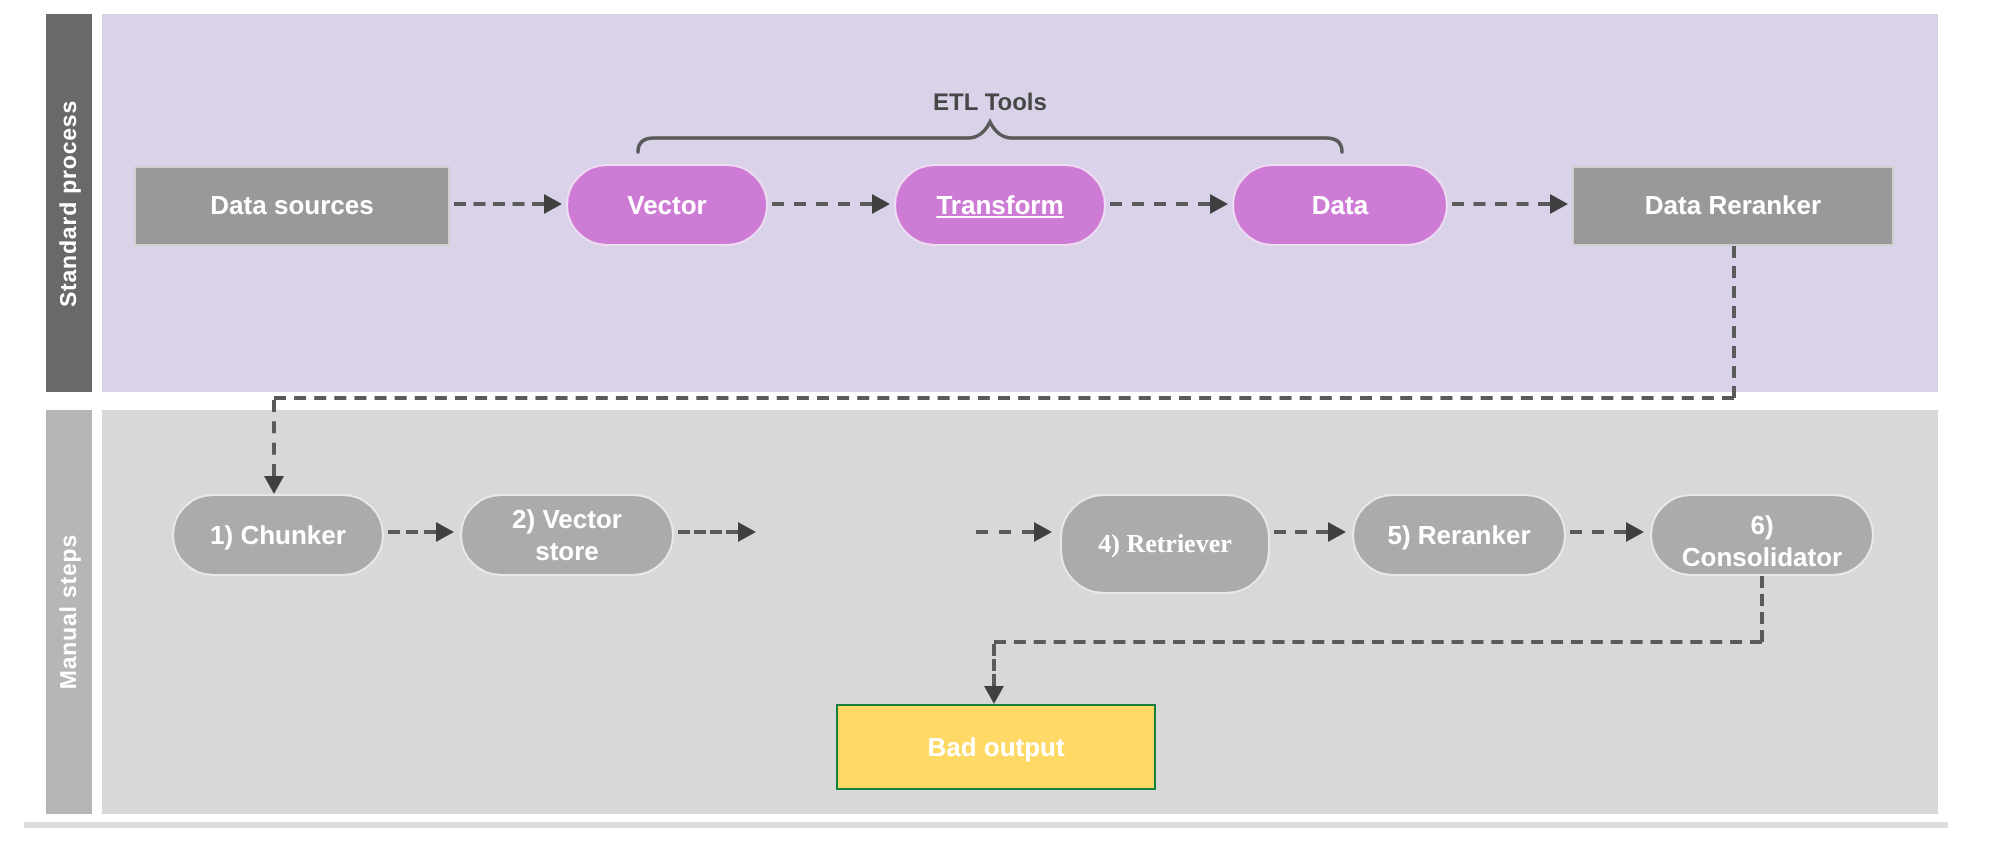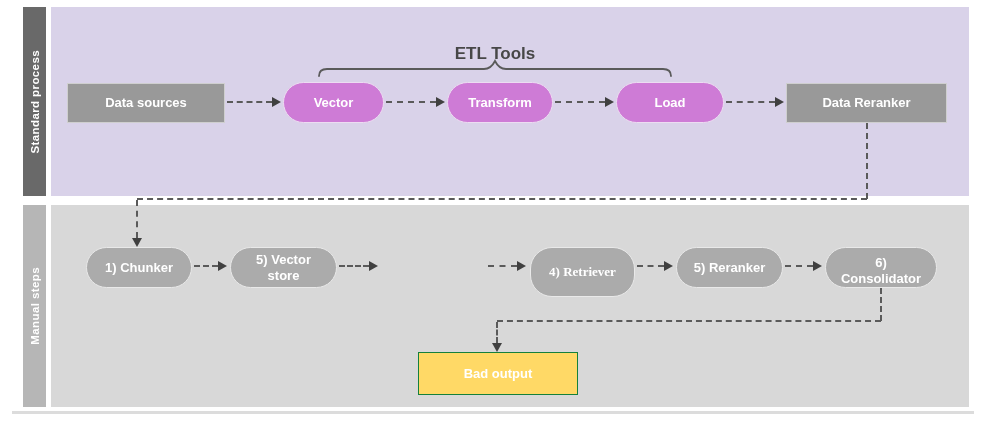--- a/index.html
+++ b/index.html
@@ -21,21 +21,21 @@
   .rect-yellow{background:#ffd966;border:1px solid #15803d;}
 
   .dash-h{position:absolute;border-top:2px dashed #5a5a5a;height:0;}
   .dash-v{position:absolute;border-left:2px dashed #5a5a5a;width:0;}
   .ah-r{position:absolute;width:0;height:0;border-top:5px solid transparent;
         border-bottom:5px solid transparent;border-left:9px solid #404040;}
   .ah-d{position:absolute;width:0;height:0;border-left:5px solid transparent;
         border-right:5px solid transparent;border-top:9px solid #404040;}
 
   .group-label{position:absolute;transform:translateX(-50%);color:#474747;
-               font-weight:bold;font-size:17px;white-space:nowrap;}
+               font-weight:bold;font-size:12px;white-space:nowrap;}
   .divider{position:absolute;background:#dcdcdc;}
 </style>
 </head>
 <body>
 
 <div id="canvas">
 
   <div class="lane-sidebar" style="left:23px;top:7px;width:23px;height:189px;background:#696969;">
     <span class="vtext">Standard process</span>
   </div>
@@ -52,25 +52,25 @@
   <svg style="position:absolute;left:318px;top:57px;" width="354" height="22" viewBox="0 0 354 22">
     <path d="M 1 19 Q 1 12 9 12 L 166 12 Q 173 12 177 4 Q 181 12 188 12 L 345 12 Q 353 12 353 19" fill="none" stroke="#5a5a5a" stroke-width="1.8" stroke-linecap="round"></path>
   </svg>
 
   <div class="node rect-gray" style="left:67px;top:83px;width:158px;height:40px;">
     <span>Data sources</span>
   </div>
   <div class="node pill-magenta" style="left:283px;top:82px;width:101px;height:41px;">
     <span>Vector</span>
   </div>
-  <div class="node pill-magenta" style="left:447px;top:82px;width:106px;height:41px;">
+  <div class="node pill-magenta" style="left:447px;top:82px;width:106px;height:41px;text-decoration:underline;">
     <span>Transform</span>
   </div>
   <div class="node pill-magenta" style="left:616px;top:82px;width:108px;height:41px;">
-    <span>Load</span>
+    <span>Data</span>
   </div>
   <div class="node rect-gray" style="left:786px;top:83px;width:161px;height:40px;">
     <span>Data Reranker</span>
   </div>
 
   <div class="dash-h" style="left:227px;top:101px;width:45px;"></div>
   <div class="ah-r" style="left:272px;top:97px;"></div>
 
   <div class="dash-h" style="left:386px;top:101px;width:50px;"></div>
   <div class="ah-r" style="left:436px;top:97px;"></div>
@@ -83,21 +83,21 @@
 
   <div class="dash-v" style="left:866px;top:123px;height:76px;"></div>
   <div class="dash-h" style="left:137px;top:198px;width:730px;"></div>
   <div class="dash-v" style="left:136px;top:200px;height:38px;"></div>
   <div class="ah-d" style="left:132px;top:238px;"></div>
 
   <div class="node pill-gray" style="left:86px;top:247px;width:106px;height:41px;">
     <span>1) Chunker</span>
   </div>
   <div class="node pill-gray" style="left:230px;top:247px;width:107px;height:41px;">
-    <span>5) Vector store</span>
+    <span>2) Vector store</span>
   </div>
   <div class="node pill-gray" style="left:530px;top:247px;width:105px;height:50px;font-family:Liberation Serif, serif;">
     <span>4) Retriever</span>
   </div>
   <div class="node pill-gray" style="left:676px;top:247px;width:107px;height:41px;">
     <span>5) Reranker</span>
   </div>
   <div class="node pill-gray" style="left:825px;top:247px;width:112px;height:41px;align-items:flex-end;">
     <span>6) Consolidator</span>
   </div>

